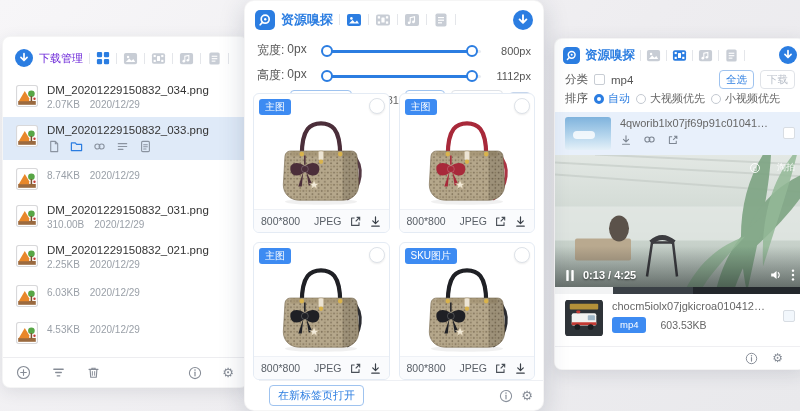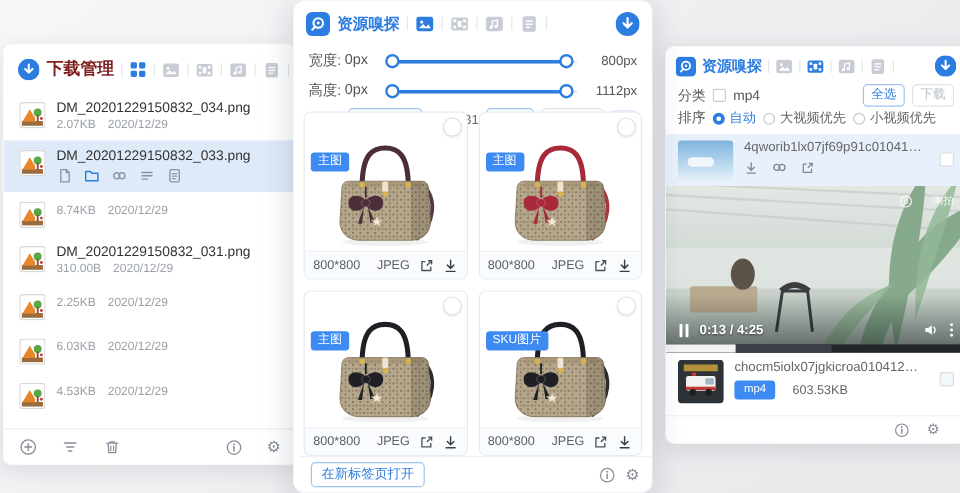--- a/index.html
+++ b/index.html
@@ -10,21 +10,21 @@
   .vdiv{width:1px;height:11px;background:#e4e6ea;flex:none;}
   .ico{display:inline-flex;align-items:center;justify-content:center;flex:none;}
   .ico svg{display:block;}
   .blue{color:#2b7de1;} .gray{color:#c8cdd5;} .dim{color:#8a919c;}
   .uico{color:#868c96;font-size:13px;line-height:1;}
 
   
   #lp{left:2px;top:36px;width:246px;height:352px;border-radius:8px;z-index:1;
       box-shadow:0 4px 16px rgba(40,50,70,.10);}
   .lp-header{display:flex;align-items:center;height:34px;padding:8px 8px 0 12px;gap:6px;}
-  .lp-title{font-size:14px;color:#7f1d1d;font-weight:700;white-space:nowrap;}
+  .lp-title{font-size:11px;color:#6d28d9;font-weight:400;white-space:nowrap;}
   .lp-list{position:absolute;top:40px;left:0;right:0;bottom:30px;overflow:hidden;}
   .frow{display:flex;align-items:flex-start;gap:9px;padding:7px 10px 7px 13px;cursor:default;}
   .frow.sel{background:#dfeaf8;}
   .thumb{width:22px;height:22px;flex:none;margin-top:1px;}
   .fname{font-size:11.5px;color:#333;white-space:nowrap;}
   .fmeta{margin-top:3px;font-size:10px;color:#9aa0a8;display:flex;gap:10px;}
   .facts{margin-top:4px;display:flex;gap:10px;align-items:center;color:#8a93a0;}
   .lp-footer{position:absolute;bottom:0;left:0;right:0;height:30px;border-top:1px solid #ededf0;
       display:flex;align-items:center;padding:0 13px;gap:20px;color:#868c96;}
   .lp-footer .spacer{margin-left:auto;}
@@ -49,27 +49,27 @@
        padding:2px 8px;border-radius:4px;line-height:1.35;display:inline-flex;align-items:center;gap:3px;white-space:nowrap;}
   .btn.dis{border-color:#e0e3e8;color:#b9bfc9;}
   .btn.sq{padding:2px 5px;border-color:#c6d6ec;color:#6f96c9;}
   .count{font-size:11px;color:#666;margin-left:auto;}
   .cp-grid{position:absolute;top:92px;left:8px;right:8px;bottom:30px;display:grid;
       grid-template-columns:1fr 1fr;grid-template-rows:140px 1fr;gap:9px 9px;}
   .card{position:relative;border:1px solid #e4ebf4;border-radius:6px;background:#fff;
       display:flex;flex-direction:column;overflow:hidden;}
   .card-img{flex:1;display:flex;align-items:flex-end;justify-content:center;overflow:hidden;}
   .badge{position:absolute;top:5px;left:5px;background:#3d8bf2;color:#fff;font-size:10px;
-      line-height:1;padding:3px 6px;border-radius:3px;z-index:2;margin-top:28px;}
+      line-height:1;padding:3px 6px;border-radius:3px;z-index:2;}
   .chkc{position:absolute;top:4px;right:4px;width:16px;height:16px;border-radius:50%;
       background:#fff;border:1px solid #dde2e8;box-shadow:0 1px 2px rgba(0,0,0,.08);z-index:2;}
   .card-foot{height:23px;flex:none;border-top:1px solid #eef1f6;background:#fafbfd;
       display:flex;align-items:center;padding:0 7px;gap:7px;font-size:10.5px;color:#5a6068;}
   .card-foot .dims{flex:1;}
-  .cp-footer{position:absolute;bottom:0;left:4px;right:0;height:30px;border-top:1px solid #eef0f4;
+  .cp-footer{position:absolute;bottom:0;left:14px;right:0;height:30px;border-top:1px solid #eef0f4;
       display:flex;align-items:center;padding:0 10px;gap:8px;}
   .cp-footer .spacer{margin-left:auto;}
   .bagwrap{width:100px;height:96px;}
 
   
   #rp{left:554px;top:38px;width:252px;height:332px;border-radius:8px;z-index:2;
       box-shadow:0 4px 18px rgba(40,50,70,.13);overflow:hidden;}
   .rp-header{display:flex;align-items:center;height:26px;padding:6px 8px 0;gap:5px;}
   .rp-title{font-size:12.5px;color:#2b7de1;font-weight:600;white-space:nowrap;}
   .rp-header .spacer{flex:1;}
@@ -399,20 +399,21 @@
             <span>310.00B</span>
             <span>2020/12/29</span>
           </div>
       </div>
     </div>
     <div class="frow">
       <span class="thumb"><svg width="22" height="22">
             <use href="#t-img"></use>
           </svg></span>
       <div>
+        <div class="fname">DM_20201229150832_021.png</div>
         <div class="fmeta">
             <span>2.25KB</span>
             <span>2020/12/29</span>
           </div>
       </div>
     </div>
     <div class="frow">
       <span class="thumb"><svg width="22" height="22">
             <use href="#t-img"></use>
           </svg></span>

